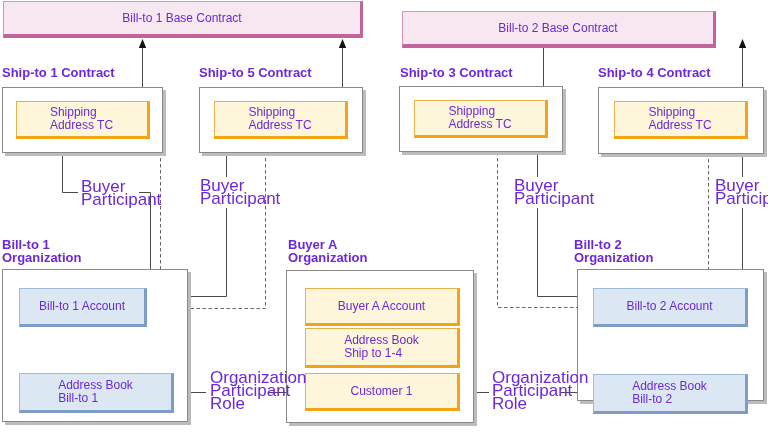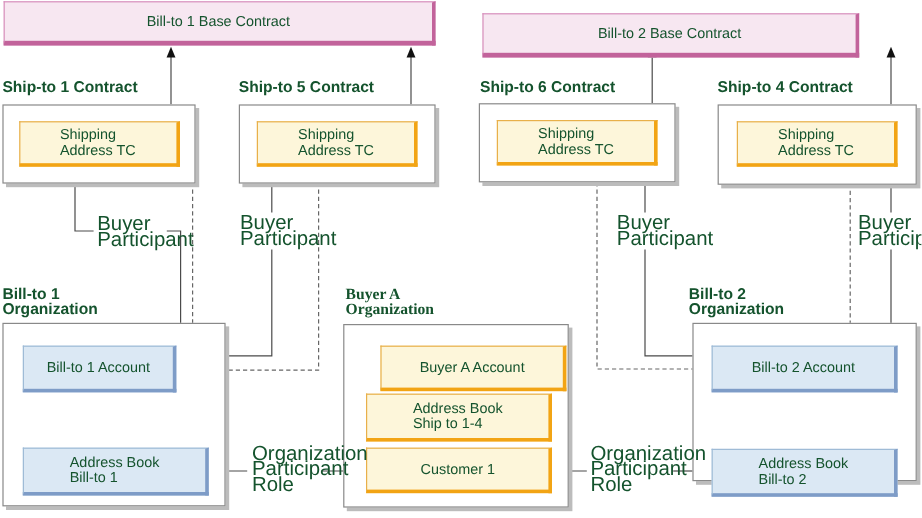--- a/index.html
+++ b/index.html
@@ -1,18 +1,18 @@
 <!DOCTYPE html>
 <html><head>
 <meta charset="utf-8">
 <style>
   html,body { margin:0; padding:0; background:#ffffff; }
   .canvas {
     position:relative; width:768px; height:432px; background:#ffffff;
-    font-family:"Liberation Sans", sans-serif; color:#14532d; overflow:hidden;
+    font-family:"Liberation Sans", sans-serif; color:#6d28d9; overflow:hidden;
   }
   .abs { position:absolute; }
   svg.wires { position:absolute; left:0; top:0; z-index:0; pointer-events:none; }
 
   
   .box-pink {
     background:#f7e7f1;
     border:1px solid #d791bd;
     border-right:3px solid #c2639b;
     border-bottom:4px solid #c2639b;
@@ -100,21 +100,21 @@
 
   <div class="abs box-pink" style="left:3px; top:1px; width:360px; height:37px;">
     <span>Bill-to 1 Base Contract</span>
   </div>
   <div class="abs box-pink" style="left:402px; top:11px; width:314px; height:37px;">
     <span>Bill-to 2 Base Contract</span>
   </div>
 
   <div class="title" style="left:2px;   top:66px;">Ship-to 1 Contract</div>
   <div class="title" style="left:199px; top:66px;">Ship-to 5 Contract</div>
-  <div class="title" style="left:400px; top:66px;">Ship-to 6 Contract</div>
+  <div class="title" style="left:400px; top:66px;">Ship-to 3 Contract</div>
   <div class="title" style="left:598px; top:66px;">Ship-to 4 Contract</div>
 
   <div class="abs box-white" style="left:2px; top:87px; width:161px; height:66px;">
     <div class="abs box-yellow" style="left:0; right:0; margin:0 auto; top:13px; width:134px; height:38px;">
       <span>Shipping
 Address TC</span>
     </div>
   </div>
   <div class="abs box-white" style="left:199px; top:87px; width:164px; height:66px;">
     <div class="abs box-yellow" style="left:0; right:0; margin:0 auto; top:13px; width:134px; height:38px;">
@@ -139,37 +139,37 @@
 Participant</div>
   <div class="wire-label" style="left:200px; top:179px;">Buyer
 Participant</div>
   <div class="wire-label" style="left:514px; top:179px;">Buyer
 Participant</div>
   <div class="wire-label" style="left:715px; top:179px;">Buyer
 Participant</div>
 
   <div class="title" style="left:2px;   top:238px;">Bill-to 1
 Organization</div>
-  <div class="title" style="left:288px; top:238px;font-family:Liberation Serif, serif;">Buyer A
+  <div class="title" style="left:288px; top:238px;">Buyer A
 Organization</div>
   <div class="title" style="left:574px; top:238px;">Bill-to 2
 Organization</div>
 
   <div class="abs box-white" style="left:2px; top:269px; width:186px; height:153px;">
     <div class="abs box-blue" style="left:16px; top:18px; width:128px; height:39px;">
       <span>Bill-to 1 Account</span>
     </div>
     <div class="abs box-blue" style="left:16px; top:103px; width:155px; height:40px;">
       <span>Address Book
 Bill-to 1</span>
     </div>
   </div>
 
   <div class="abs box-white" style="left:286px; top:270px; width:188px; height:153px;">
-    <div class="abs box-yellow" style="left:30px; top:17px; width:155px; height:38px;justify-content:center;">
+    <div class="abs box-yellow" style="left:18px; top:17px; width:155px; height:38px;justify-content:center;">
       <span>Buyer A Account</span>
     </div>
     <div class="abs box-yellow" style="left:18px; top:57px; width:155px; height:40px;">
       <span>Address Book
 Ship to 1-4</span>
     </div>
     <div class="abs box-yellow" style="left:18px; top:102px; width:155px; height:38px;">
       <span>Customer 1</span>
     </div>
   </div>

